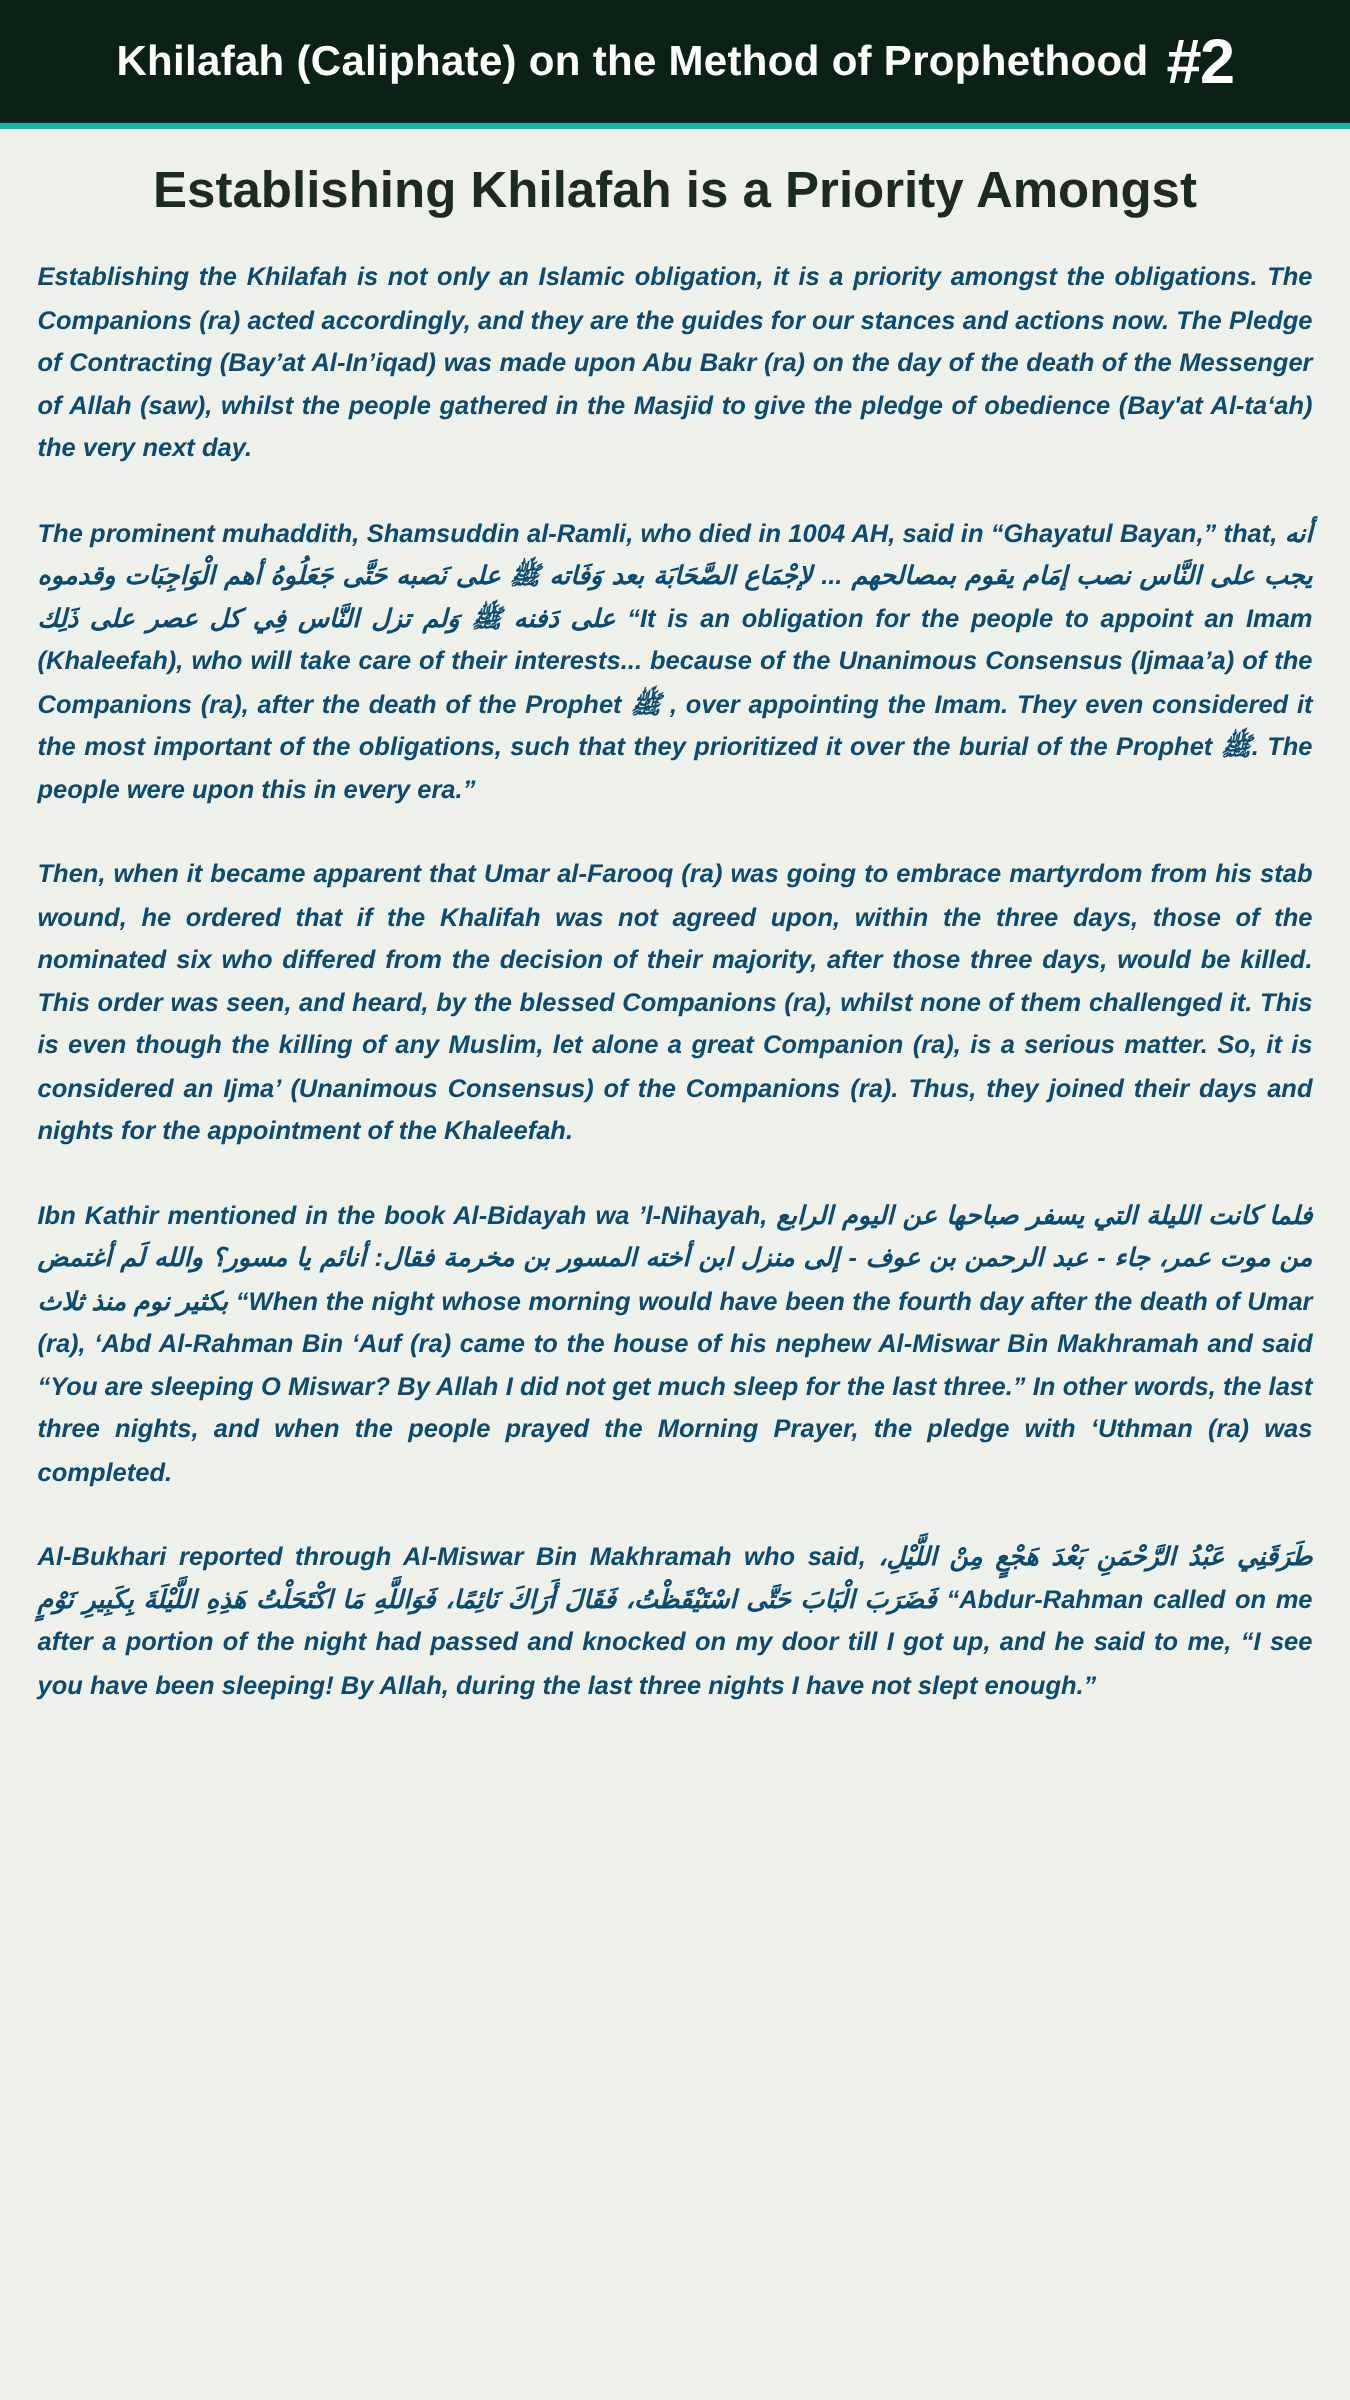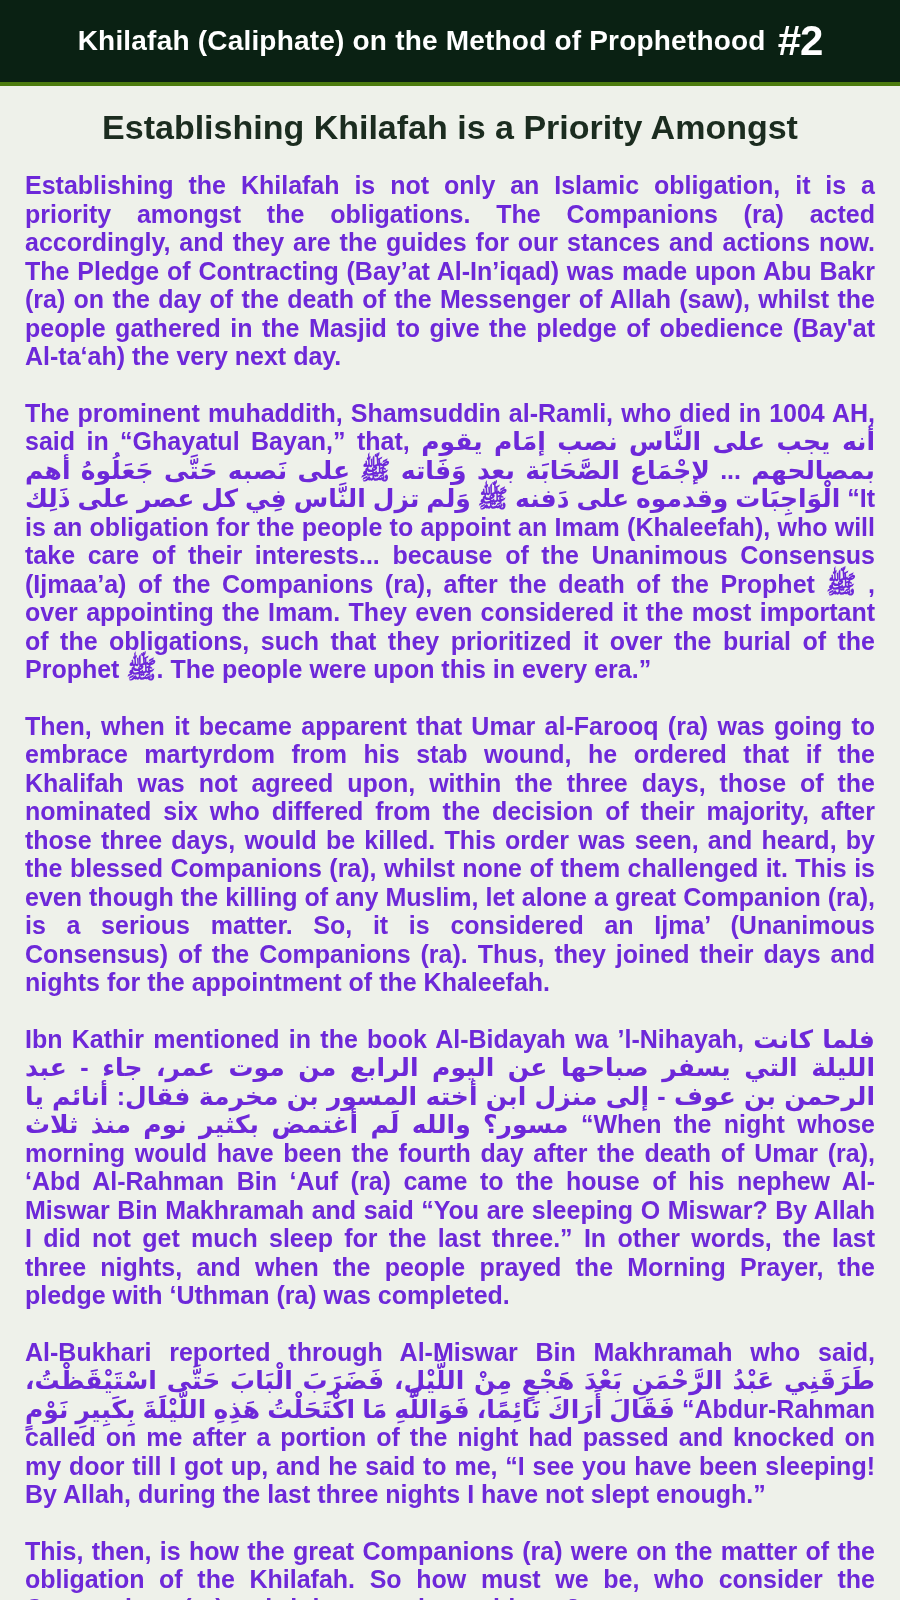--- a/index.html
+++ b/index.html
@@ -12,21 +12,21 @@
     width: 900px;
     height: 1600px;
     margin: 0 auto;
     background: #eef1ea;
     overflow: hidden;
     font-family: "Liberation Sans", "DejaVu Sans", sans-serif;
   }
   .band {
     height: 82px;
     background: #0a2113;
-    border-bottom: 4px solid #4d7c0f;
+    border-bottom: 4px solid #14b8a6;
     display: flex;
     align-items: center;
     justify-content: center;
     gap: 12px;
     color: #ffffff;
   }
   .band .band-title {
     font-size: 28px;
     font-weight: bold;
     letter-spacing: 0.2px;
@@ -44,27 +44,28 @@
     margin: 6px 0 20px 0;
     text-align: center;
     color: #1b2c1f;
     font-size: 34px;
     line-height: 47px;
     font-weight: bold;
   }
   h1.doc-title span { display: block; }
   p.body-para {
     margin: 0 0 28px 0;
-    color: #6d28d9;
-    font-size: 25px;
+    color: #0c4a6e;
+    font-size: 17px;
     line-height: 28.5px;
     font-weight: bold;
     text-align: justify;
     direction: ltr;
     unicode-bidi: plaintext;
+    font-style: italic;
   }
 </style>
 </head>
 <body>
 
 <div class="page">
 
   <header class="band">
     <span class="band-title">Khilafah (Caliphate) on the Method of Prophethood</span>
     <span class="issue">#2</span>
@@ -79,16 +80,15 @@
     <p class="body-para">Establishing the Khilafah is not only an Islamic obligation, it is a priority amongst the obligations. The Companions (ra) acted accordingly, and they are the guides for our stances and actions now. The Pledge of Contracting (Bay’at Al-In’iqad) was made upon Abu Bakr (ra) on the day of the death of the Messenger of Allah (saw), whilst the people gathered in the Masjid to give the pledge of obedience (Bay'at Al-ta‘ah) the very next day.</p>
 
     <p class="body-para">The prominent muhaddith, Shamsuddin al-Ramli, who died in 1004 AH, said in “Ghayatul Bayan,” that, أنه يجب على النَّاس نصب إمَام يقوم بمصالحهم ... لإجْمَاع الصَّحَابَة بعد وَفَاته ﷺ على نَصبه حَتَّى جَعَلُوهُ أهم الْوَاجِبَات وقدموه على دَفنه ﷺ وَلم تزل النَّاس فِي كل عصر على ذَلِك “It is an obligation for the people to appoint an Imam (Khaleefah), who will take care of their interests... because of the Unanimous Consensus (Ijmaa’a) of the Companions (ra), after the death of the Prophet ﷺ , over appointing the Imam. They even considered it the most important of the obligations, such that they prioritized it over the burial of the Prophet ﷺ. The people were upon this in every era.”</p>
 
     <p class="body-para">Then, when it became apparent that Umar al-Farooq (ra) was going to embrace martyrdom from his stab wound, he ordered that if the Khalifah was not agreed upon, within the three days, those of the nominated six who differed from the decision of their majority, after those three days, would be killed. This order was seen, and heard, by the blessed Companions (ra), whilst none of them challenged it. This is even though the killing of any Muslim, let alone a great Companion (ra), is a serious matter. So, it is considered an Ijma’ (Unanimous Consensus) of the Companions (ra). Thus, they joined their days and nights for the appointment of the Khaleefah.</p>
 
     <p class="body-para">Ibn Kathir mentioned in the book Al-Bidayah wa ’l-Nihayah, فلما كانت الليلة التي يسفر صباحها عن اليوم الرابع من موت عمر، جاء - عبد الرحمن بن عوف - إلى منزل ابن أخته المسور بن مخرمة فقال: أنائم يا مسور؟ والله لَم أغتمض بكثير نوم منذ ثلاث “When the night whose morning would have been the fourth day after the death of Umar (ra), ‘Abd Al-Rahman Bin ‘Auf (ra) came to the house of his nephew Al-Miswar Bin Makhramah and said “You are sleeping O Miswar? By Allah I did not get much sleep for the last three.” In other words, the last three nights, and when the people prayed the Morning Prayer, the pledge with ‘Uthman (ra) was completed.</p>
 
     <p class="body-para">Al-Bukhari reported through Al-Miswar Bin Makhramah who said, طَرَقَنِي عَبْدُ الرَّحْمَنِ بَعْدَ هَجْعٍ مِنْ اللَّيْلِ، فَضَرَبَ الْبَابَ حَتَّى اسْتَيْقَظْتُ، فَقَالَ أَرَاكَ نَائِمًا، فَوَاللَّهِ مَا اكْتَحَلْتُ هَذِهِ اللَّيْلَةَ بِكَبِيرِ نَوْمٍ “Abdur-Rahman called on me after a portion of the night had passed and knocked on my door till I got up, and he said to me, “I see you have been sleeping! By Allah, during the last three nights I have not slept enough.”</p>
 
-    <p class="body-para">This, then, is how the great Companions (ra) were on the matter of the obligation of the Khilafah. So how must we be, who consider the Companions (ra) as bright stars that guide us?</p>
 
   </main>
 </div>
 
 </body></html>

